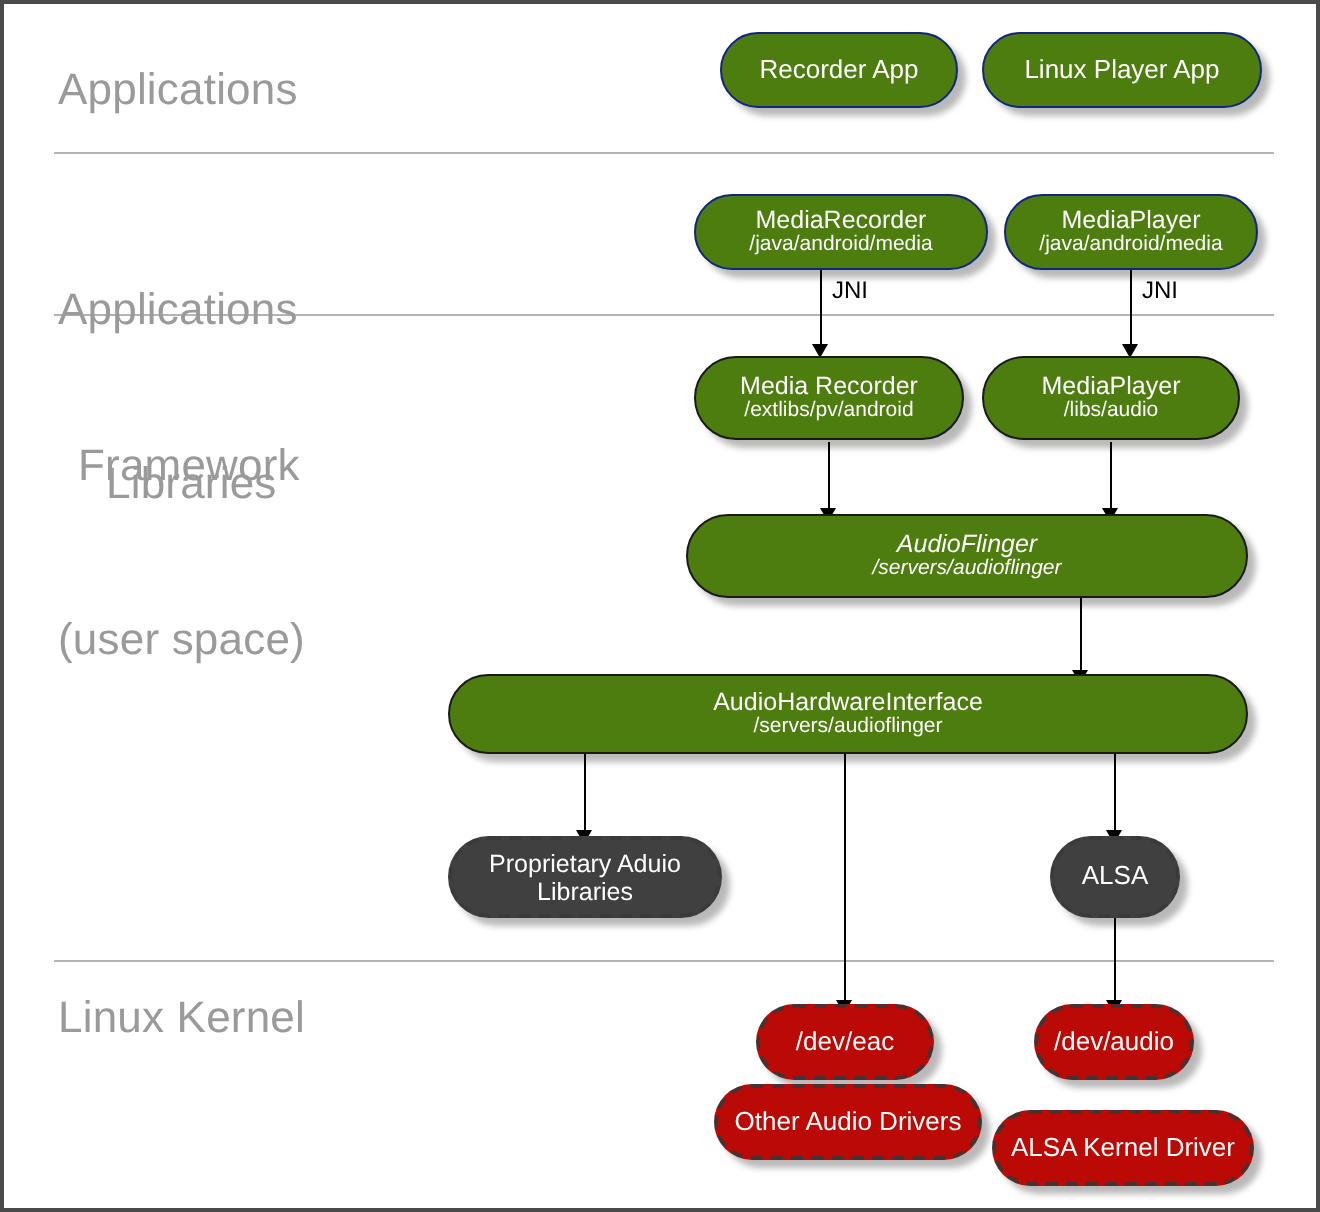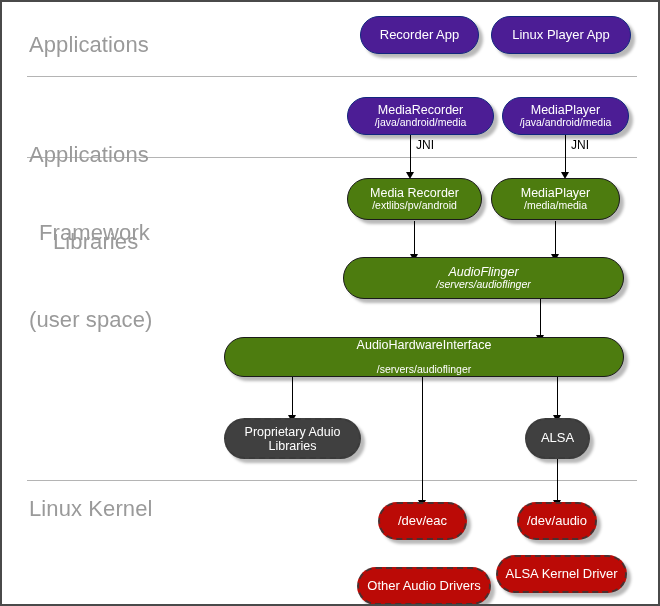--- a/index.html
+++ b/index.html
@@ -53,21 +53,21 @@
   }
   .node .t1 {
     font-size: 13px;
     white-space: nowrap;
   }
   .node .t2 {
     font-size: 10.5px;
     white-space: nowrap;
   }
   .node.blue {
-    background: #4c1d95;
+    background: #4d7c0f;
     border: 1.5px solid #11267e;
   }
   .node.green {
     background: #4d7c0f;
     border: 1.5px solid #1a1a1a;
   }
   .node.green-dashed {
     background: #404040;
     border: 2px dashed #3a3a3a;
   }
@@ -169,29 +169,29 @@
     <span class="t2">/java/android/media</span>
   </div>
 
   <div class="node green two-line" style="left:345px; top:176px; width:135px; height:42px;">
     <span class="t1">Media Recorder</span>
     <span class="t2">/extlibs/pv/android</span>
   </div>
 
   <div class="node green two-line" style="left:489px; top:176px; width:129px; height:42px;">
     <span class="t1">MediaPlayer</span>
-    <span class="t2">/media/media</span>
+    <span class="t2">/libs/audio</span>
   </div>
 
   <div class="node green two-line" style="left:341px; top:255px; width:281px; height:42px;font-style:italic;">
     <span class="t1">AudioFlinger</span>
     <span class="t2">/servers/audioflinger</span>
   </div>
 
-  <div class="node green two-line" style="left:222px; top:335px; width:400px; height:40px;justify-content:space-between;">
+  <div class="node green two-line" style="left:222px; top:335px; width:400px; height:40px;">
     <span class="t1">AudioHardwareInterface</span>
     <span class="t2">/servers/audioflinger</span>
   </div>
 
   <div class="node green-dashed two-line" style="left:222px; top:416px; width:137px; height:41px;">
     <span class="t1">Proprietary Aduio</span>
     <span class="t1">Libraries</span>
   </div>
 
   <div class="node green-dashed" style="left:523px; top:416px; width:65px; height:41px;">
@@ -199,21 +199,21 @@
   </div>
 
   <div class="node red-dashed" style="left:376px; top:500px; width:89px; height:38px;">
     <span class="t1">/dev/eac</span>
   </div>
 
   <div class="node red-dashed" style="left:515px; top:500px; width:80px; height:38px;">
     <span class="t1">/dev/audio</span>
   </div>
 
-  <div class="node red-dashed" style="left:355px; top:565px; width:134px; height:38px;">
+  <div class="node red-dashed" style="left:355px; top:540px; width:134px; height:38px;">
     <span class="t1">Other Audio Drivers</span>
   </div>
 
   <div class="node red-dashed" style="left:494px; top:553px; width:131px; height:38px;">
     <span class="t1">ALSA Kernel Driver</span>
   </div>
 
 </div>
 
 </body></html>

